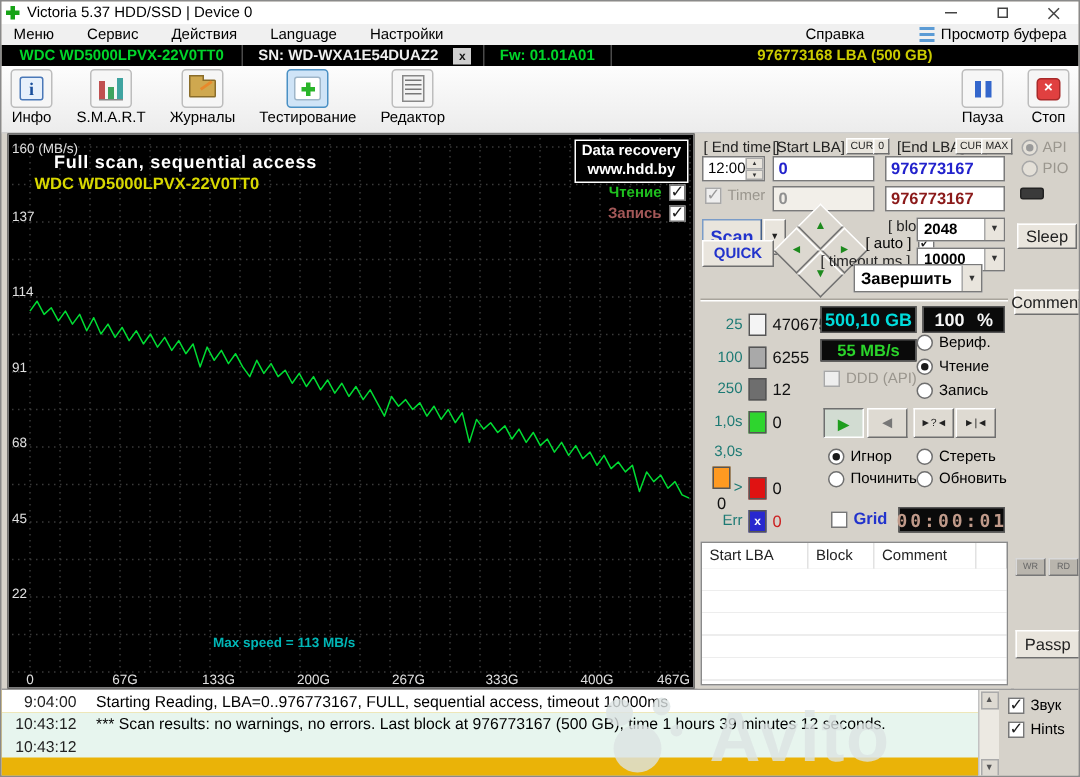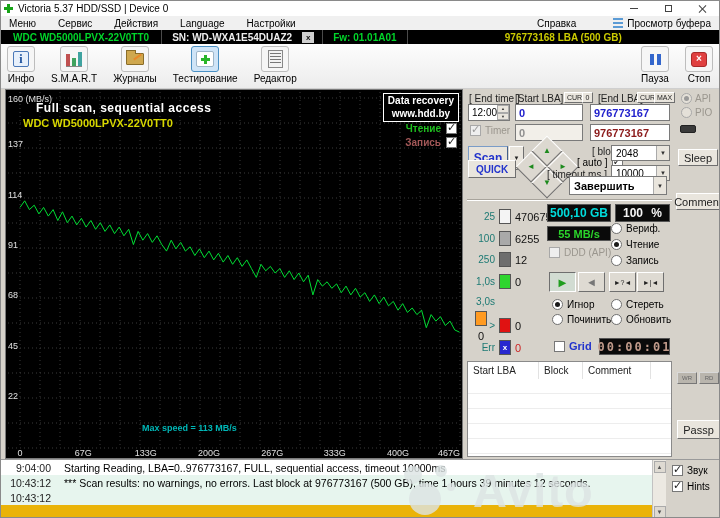--- a/index.html
+++ b/index.html
@@ -104,23 +104,23 @@
   .spin-col{width:12px;height:100%;display:flex;flex-direction:column;}
   .spin-col span{flex:1;background:#e9e5dd;border:1px solid #aaa;font-size:4px;display:flex;align-items:center;justify-content:center;color:#333;}
   .scan-btn{left:3px;top:57px;width:40px;height:24px;font-size:12px;font-weight:bold;color:#2233cc;border-color:#7a9cc8 #44608a #44608a #7a9cc8;}
   .scan-drop{left:44px;top:57px;width:15px;height:24px;font-size:6px;}
   .quick-btn{left:3px;top:71px;width:48px;height:18px;font-size:10px;font-weight:bold;color:#2233cc;}
   .dnav{position:absolute;left:54px;top:50px;width:56px;height:56px;}
   .dtile{position:absolute;width:22px;height:22px;background:#dcd8d0;border:1px solid;border-color:#fff #6f6f6f #6f6f6f #fff;
     transform:rotate(45deg);display:flex;align-items:center;justify-content:center;}
   .dtile span{transform:rotate(-45deg);color:#1d8a1d;font-size:8px;line-height:1;}
   .combo{position:absolute;background:#fff;border:1px solid #7a7a7a;display:flex;align-items:center;height:16px;}
-  .combo .cval{flex:1;padding-left:4px;font-weight:normal;}
+  .combo .cval{flex:1;padding-left:4px;font-weight:bold;}
   .combo .carr{width:13px;height:100%;background:#e9e5dd;border-left:1px solid #aaa;font-size:6px;display:flex;align-items:center;justify-content:center;color:#333;}
-  .action-sel{left:104px;top:87px;width:98px;height:19px;}
+  .action-sel{left:104px;top:87px;width:86px;height:19px;}
   .action-sel .cval{font-weight:bold;font-size:11px;}
   .hline{position:absolute;left:2px;right:2px;top:110px;border-top:1px solid #a8a49c;border-bottom:1px solid #fff;}
   
   .cnt-row{position:absolute;display:flex;align-items:center;gap:4px;}
   .cnt-lab{width:28px;text-align:right;color:#1d7a74;font-size:10px;}
   .cnt-block{width:12px;height:15px;border:1px solid #555;display:flex;align-items:center;justify-content:center;
     color:#fff;font-size:8px;font-weight:bold;line-height:1;}
   .cnt-val{font-size:11px;color:#111;}
   .cnt-val.red{color:#cc2222;}
   

